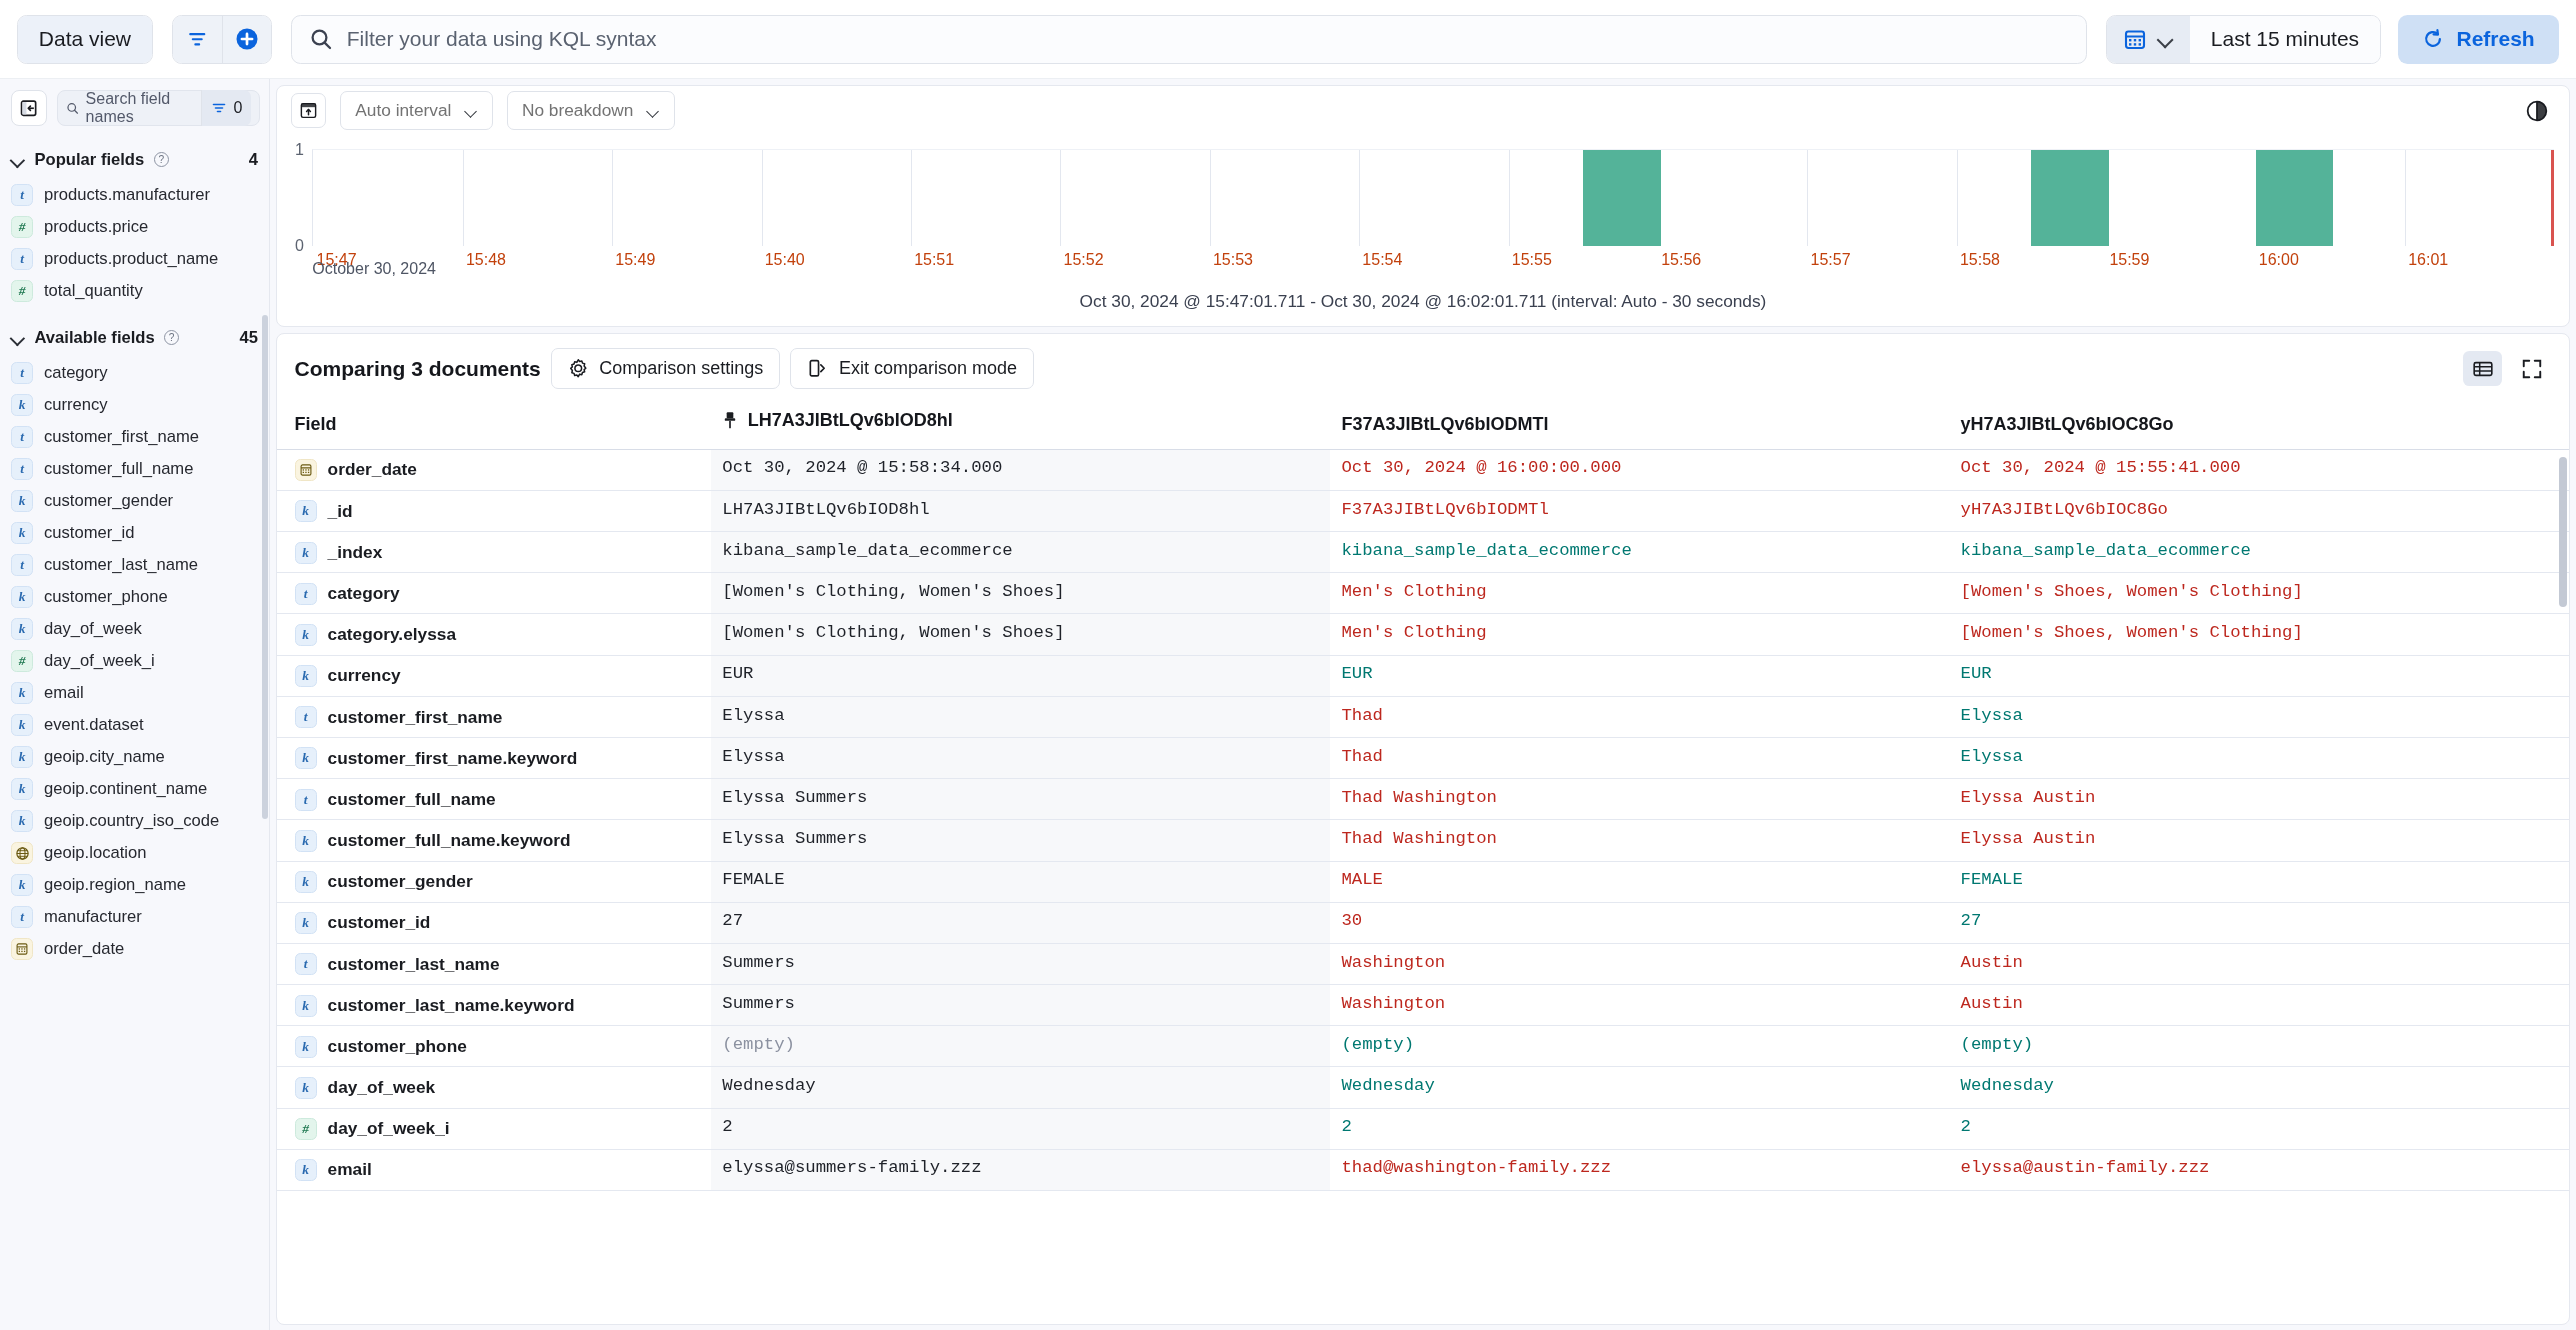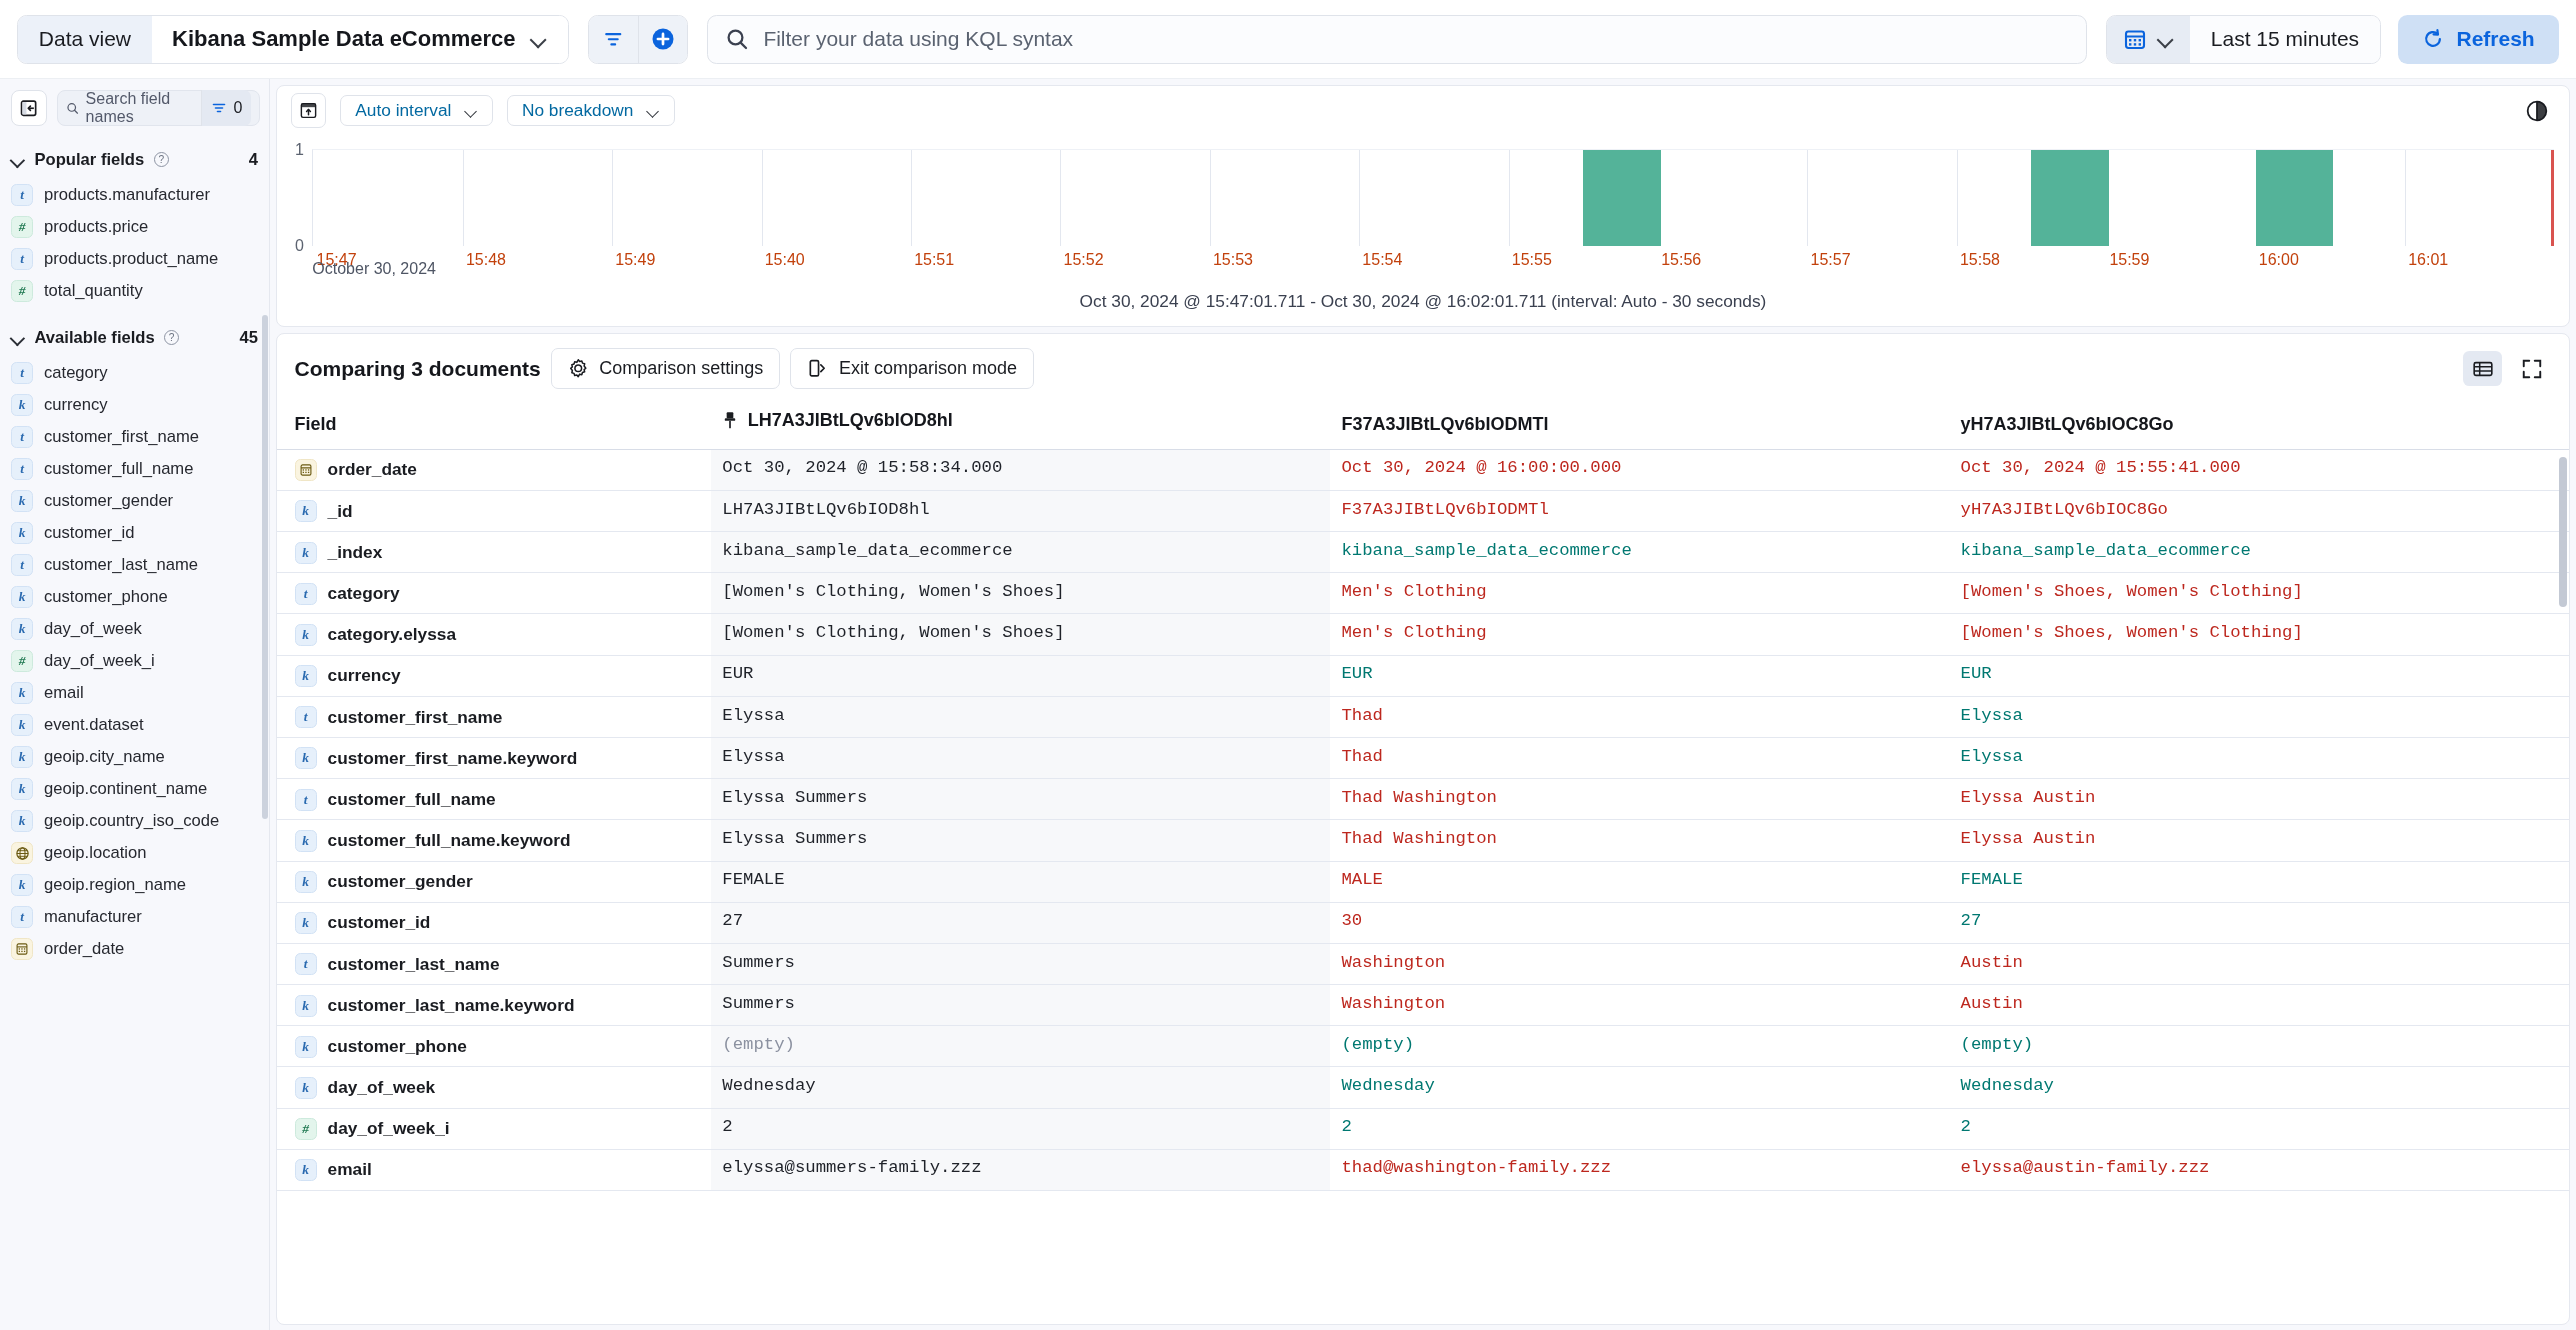--- a/index.html
+++ b/index.html
@@ -94,22 +94,22 @@
                color:#1a1c21; cursor:pointer; }
 
   
   #main { flex:1; display:flex; flex-direction:column; background:#f7f8fc; min-width:0; }
 
   #chart-panel { background:#fff; border:0.8px solid #e5e8ef; border-radius:8px; margin:6.3px 6.3px 0 6.3px;
                  display:flex; flex-direction:column; }
   #chart-toolbar { height:49px; display:flex; align-items:center; gap:14px; padding:0 14px; }
   .tb-icon { width:35px; height:35px; border:0.8px solid #dfe3ea; border-radius:7px; background:#fff;
              display:flex; align-items:center; justify-content:center; cursor:pointer; flex:none; }
-  .tb-sel { height:31px; border:0.8px solid #dfe3ea; border-radius:7px; background:#fff; display:flex;
-            align-items:center; gap:14px; padding:0 14px; font-size:17.3px; color:#0369a1; cursor:pointer; }
+  .tb-sel { height:39px; border:0.8px solid #dfe3ea; border-radius:7px; background:#fff; display:flex;
+            align-items:center; gap:14px; padding:0 14px; font-size:17.3px; color:#737373; cursor:pointer; }
   .tb-sel .chev2 { width:12.6px; height:8px; position:relative; }
   .tb-sel .chev2::before { content:""; position:absolute; left:0.8px; top:0; width:8px; height:8px;
      border-right:1.9px solid #2b2f36; border-bottom:1.9px solid #2b2f36; transform: rotate(45deg); }
   #chart-toolbar .spacer { flex:1; }
 
   #chart-area { height:143px; position:relative; padding: 4.7px 8px 0 8px; }
   #chart-wrap { position:relative; width:100%; height:100%; }
   .y-lbl { position:absolute; right:100%; transform:translateY(-50%); font-size:16px; color:#5c6370;
            padding-right:9.5px; white-space:nowrap; }
   #plot { position:absolute; left:27px; right:6.3px; top:9.5px; bottom:32px;
@@ -163,24 +163,20 @@
                background:#ccd2dd; }
   svg { display:block; }
 </style>
 </head>
 <body>
 
 <div id="topbar">
 
   <div class="dv-group">
     <div class="dv-label">Data view</div>
-    <div class="dv-value">
-      <span>Kibana Sample Data eCommerce</span>
-      <span class="chev"></span>
-    </div>
   </div>
 
   <div class="icon-pair">
     <div class="icon-btn">
       <svg width="20.5" height="20.5" viewBox="0 0 16 16">
           <g stroke="#0b64dd" stroke-width="1.6" stroke-linecap="round">
         <line x1="2.5" y1="4" x2="13.5" y2="4"></line>
             <line x1="4.5" y1="8" x2="11.5" y2="8"></line>
             <line x1="6.5" y1="12" x2="9.5" y2="12"></line>
       </g>

